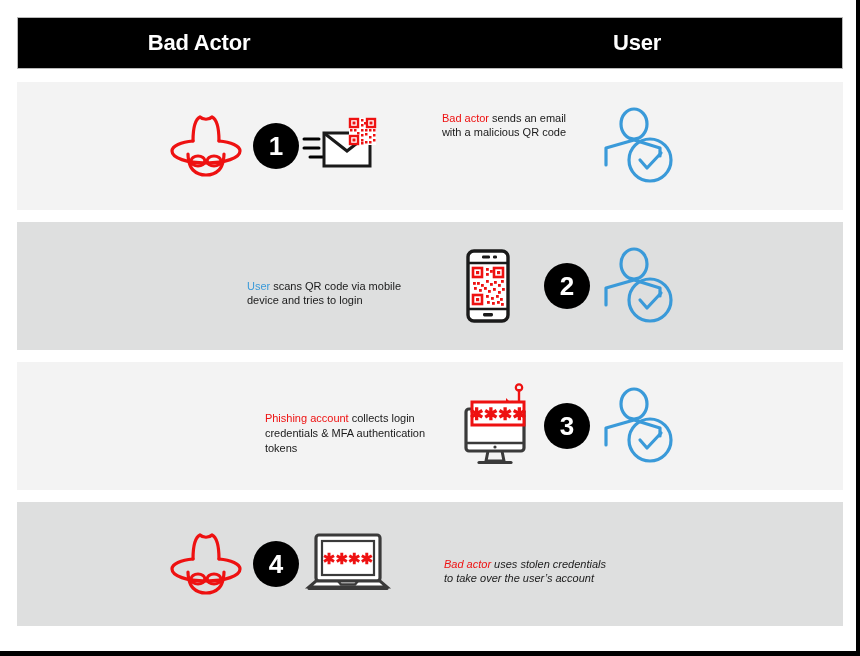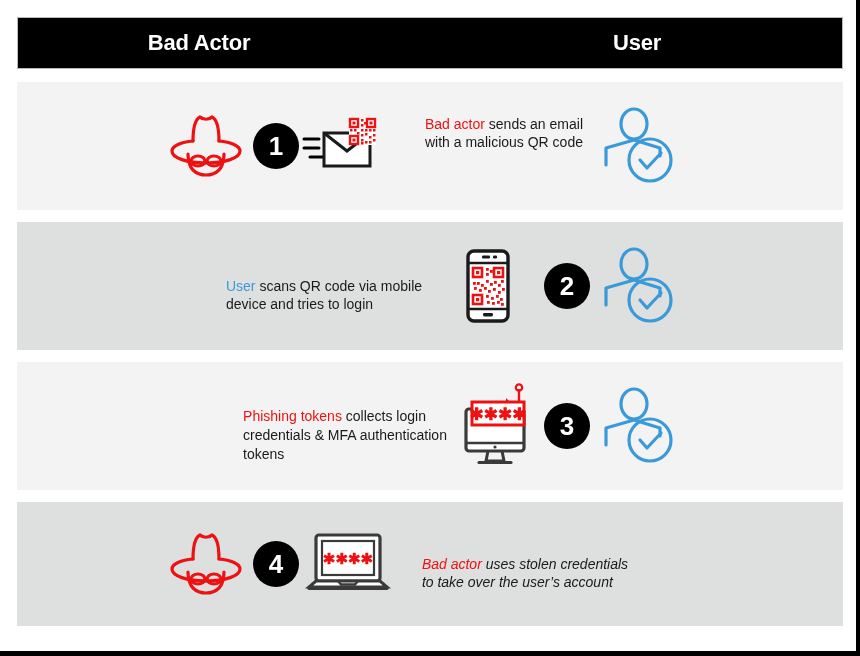--- a/index.html
+++ b/index.html
@@ -81,21 +81,21 @@
     font-size: 26px;
     font-weight: bold;
     display: flex;
     align-items: center;
     justify-content: center;
     line-height: 1;
   }
 
   
   .caption {
-    font-size: 14px;
+    font-size: 11px;
     line-height: 1.33;
     color: #1a1a1a;
     white-space: pre-line;
   }
   .hl-red  { color: #ee1111; }
   .hl-blue { color: #3a9ad9; }
 
   
   .arrow-wrap {
     position: absolute;
@@ -269,21 +269,21 @@
           <path d="M38 52 L45 60 L59 45"></path>
         </g>
       </svg>
     </div>
   </div>
 
   <div class="row r3">
 
     <div class="cell" style="left:203px; width:250px; align-items:center;">
       <div class="caption">
-        <span class="hl-red">Phishing tokens</span><span> collects login
+        <span class="hl-red">Phishing account</span><span> collects login
 credentials &amp; MFA authentication
 tokens</span>
       </div>
     </div>
 
     <div class="cell" style="left:443px; width:76px;">
       <svg width="72" height="86" viewBox="0 0 72 86">
         <rect x="4" y="26" width="58" height="42" rx="3" fill="#ffffff" stroke="#3a3a3a" stroke-width="3.2"></rect>
         <line x1="4" y1="60" x2="62" y2="60" stroke="#3a3a3a" stroke-width="2.6"></line>
         <circle cx="33" cy="64" r="1.6" fill="#3a3a3a"></circle>

